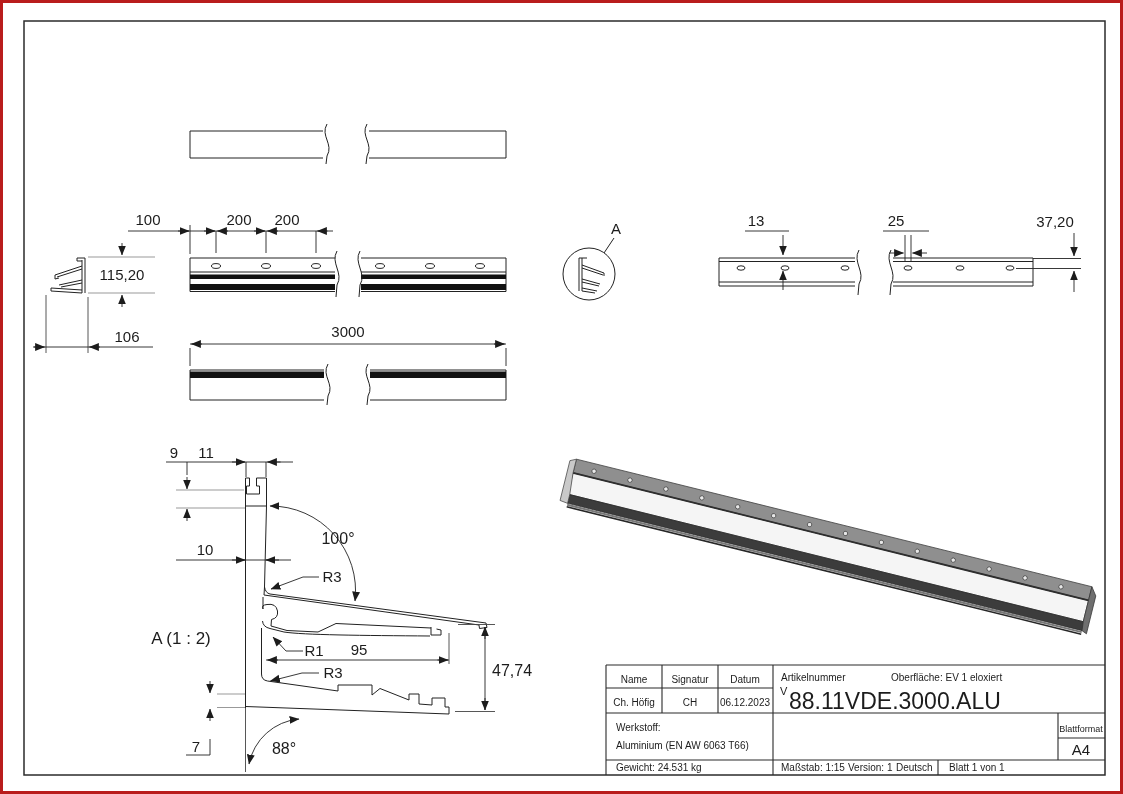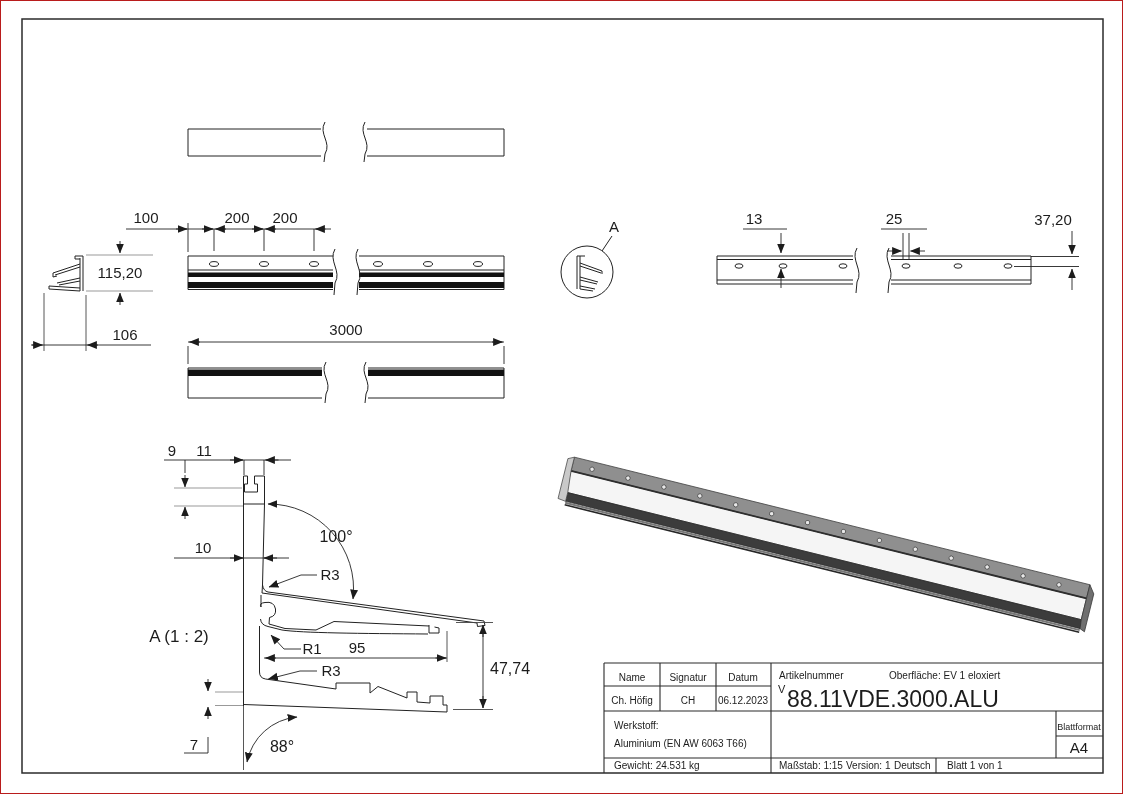--- a/index.html
+++ b/index.html
@@ -1,17 +1,17 @@
 <!DOCTYPE html>
 <html><head>
 <meta charset="utf-8">
 <style>
   html,body{margin:0;padding:0;background:#e8e8e8;}
   .page{position:relative;width:1123px;height:794px;background:#ffffff;
-        border:1px solid #b91c1c;box-sizing:border-box;overflow:hidden;
+        border:3px solid #b91c1c;box-sizing:border-box;overflow:hidden;
         font-family:"Liberation Sans", sans-serif;}
   svg{position:absolute;left:0;top:0;}
   svg text{font-family:"Liberation Sans", sans-serif;fill:#1c1c1c;}
   .dim{font-size:15px;}
   .dim-big{font-size:16px;}
   .tb-small{font-size:10px;}
   .tb-tiny{font-size:9px;}
   .tb-part{font-size:23px;}
   .tb-a4{font-size:15px;}
   .thin{stroke:#222;stroke-width:1;fill:none;}

